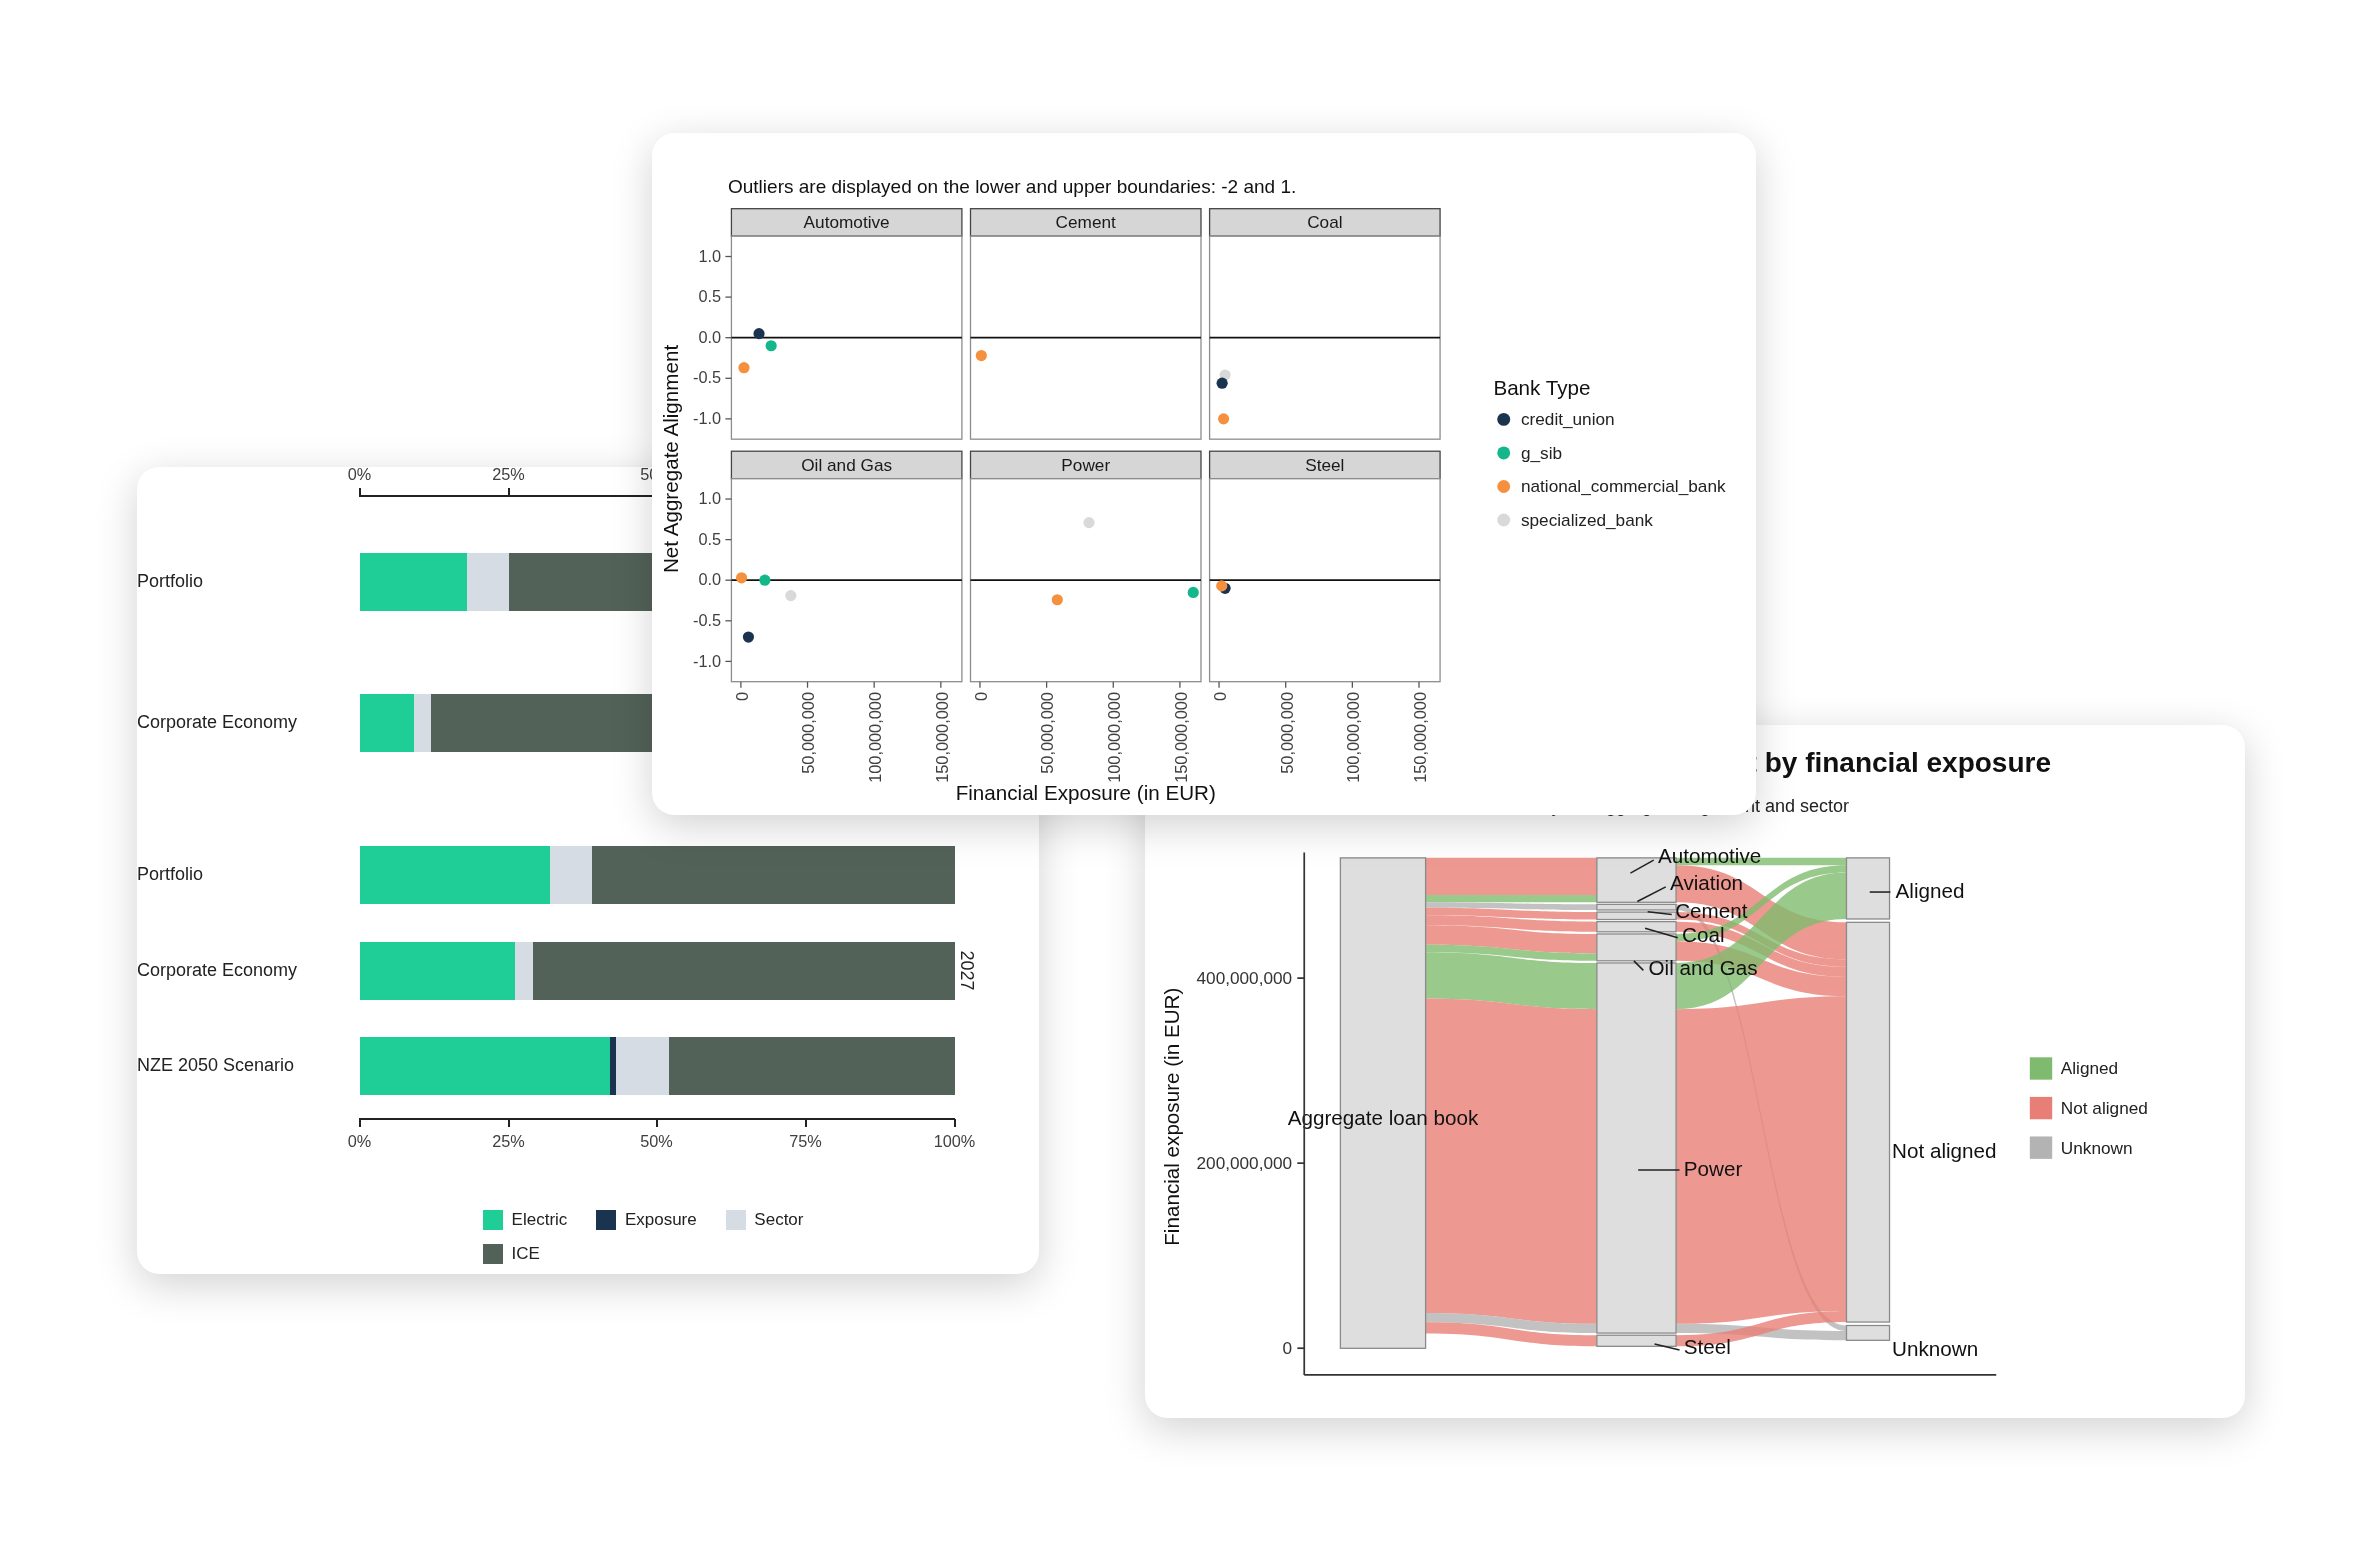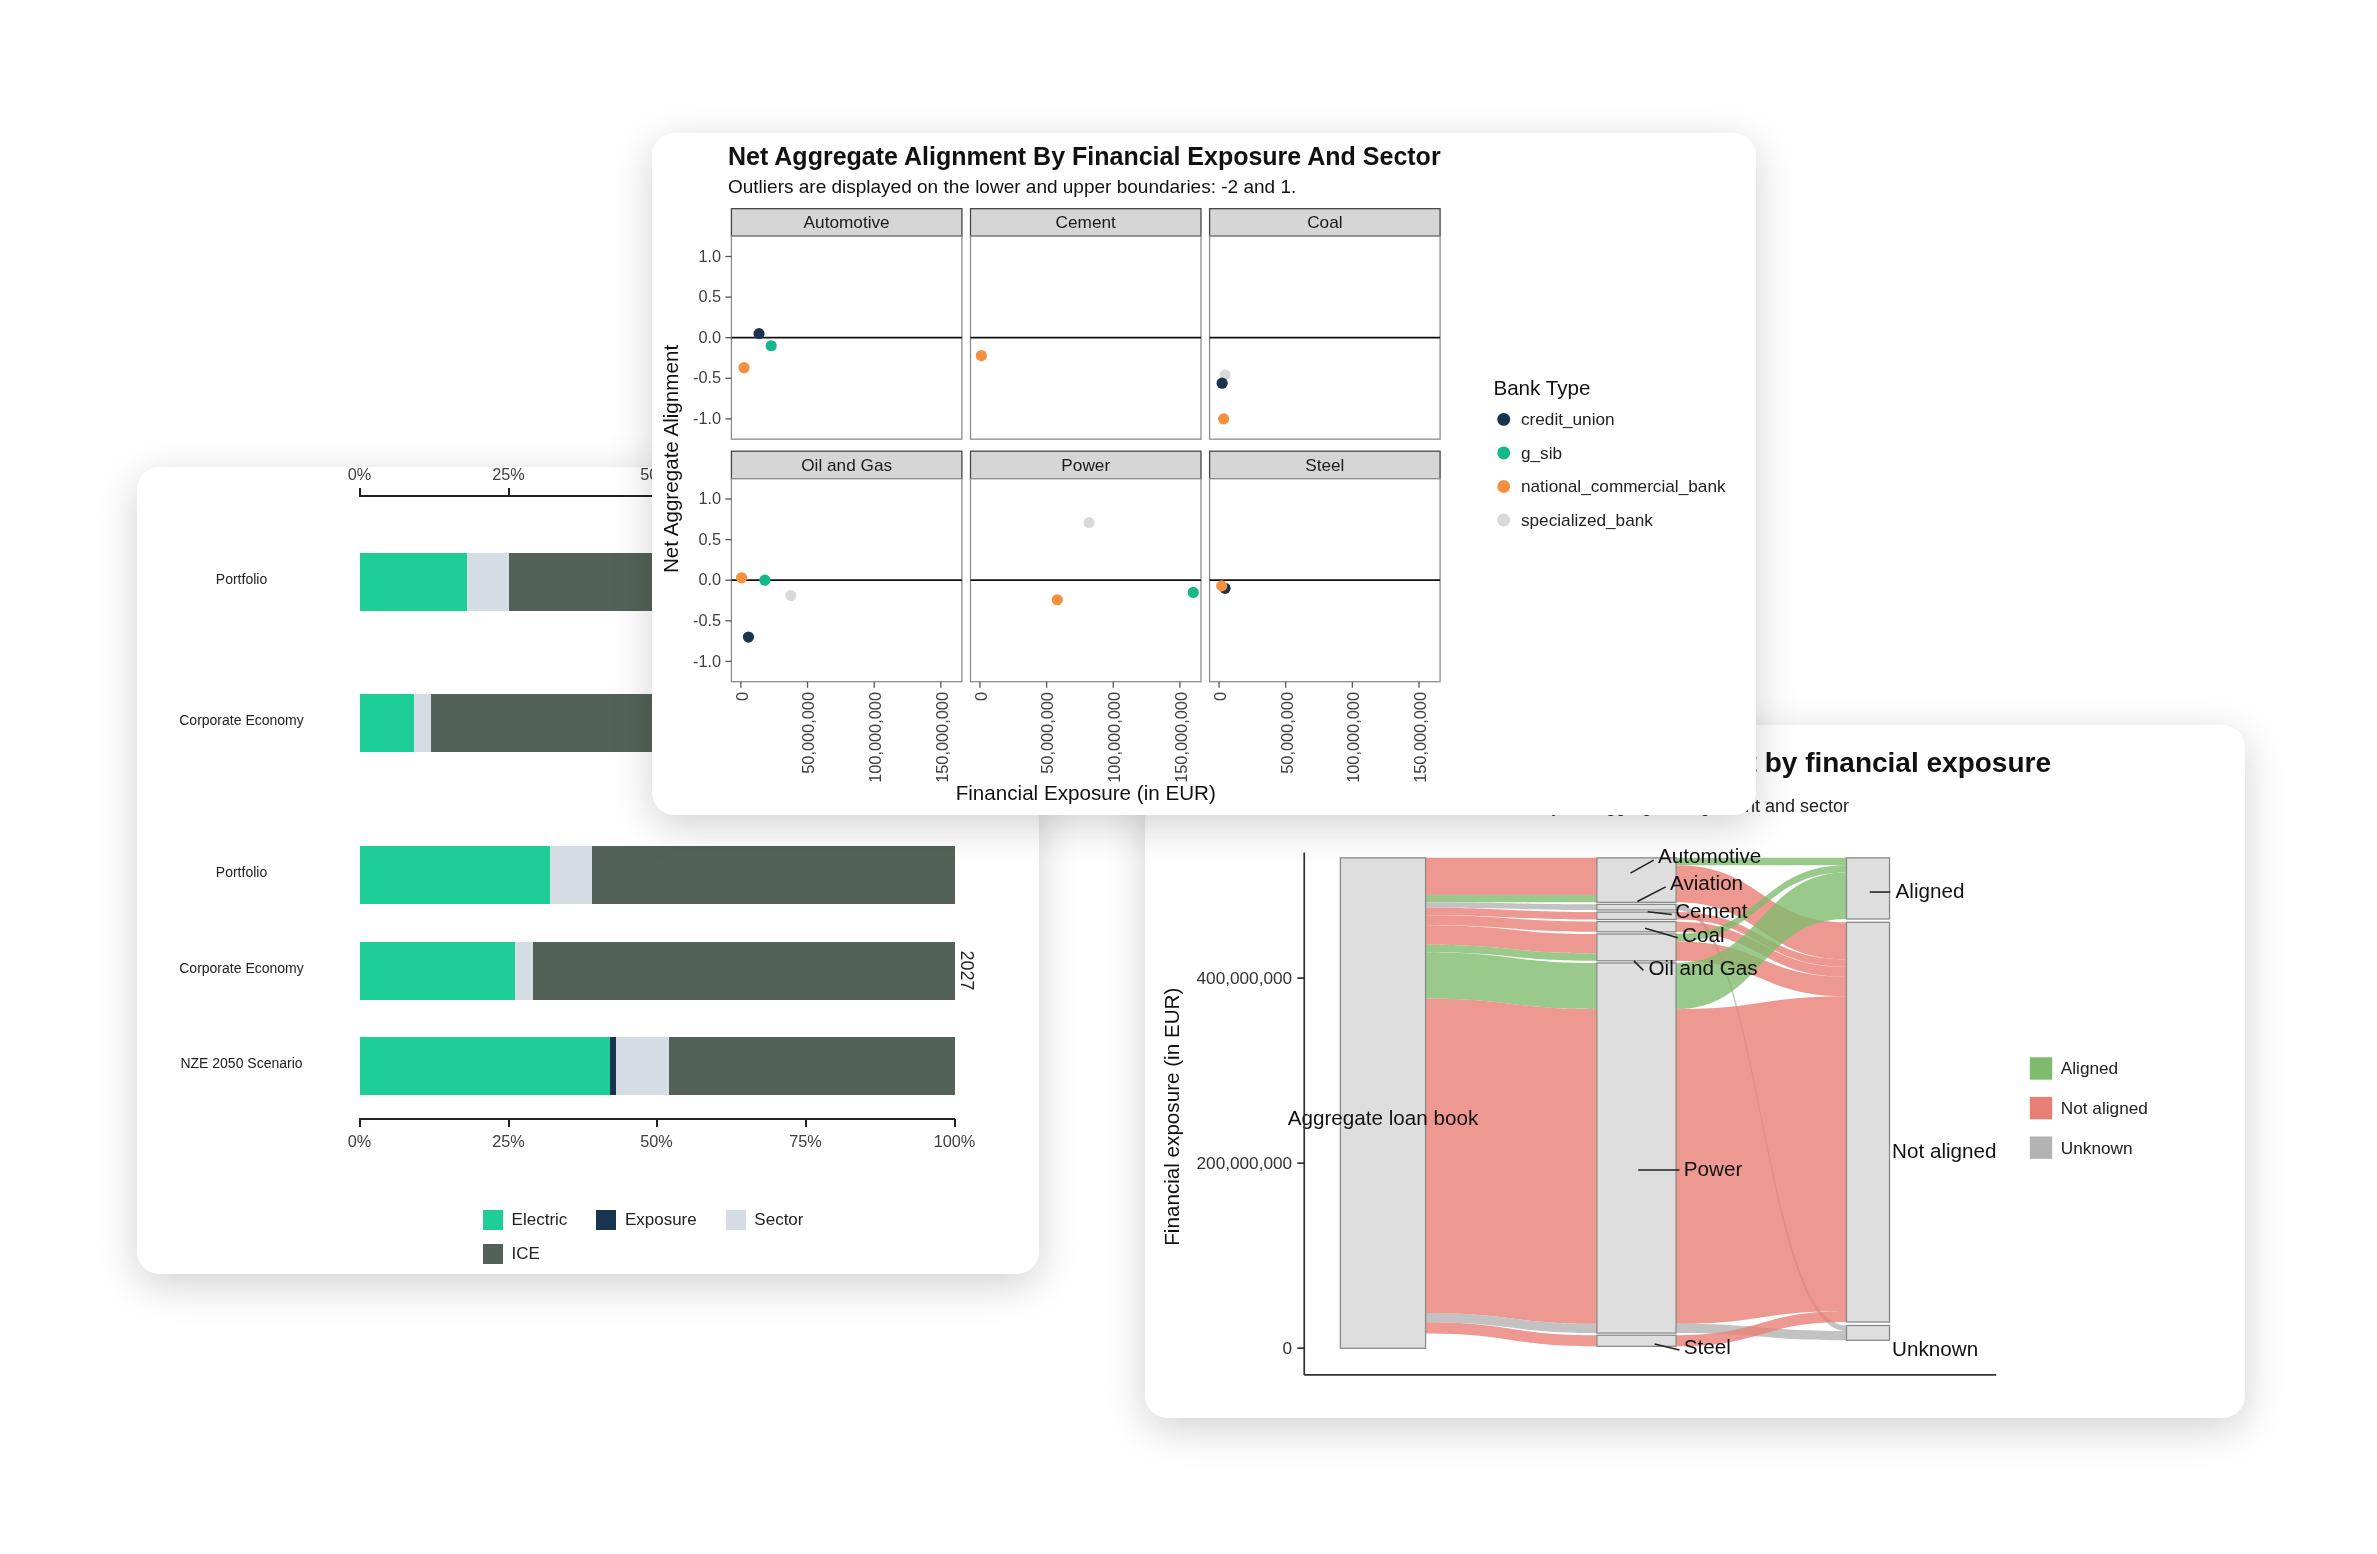--- a/index.html
+++ b/index.html
@@ -8,21 +8,21 @@
   .card svg{position:absolute;left:0;top:0}
   svg text{font-family:"Liberation Sans",sans-serif}
   .sc-title{position:absolute;left:76px;top:8.6px;font-size:25px;font-weight:bold;color:#111;white-space:nowrap}
   .sc-subtitle{position:absolute;left:76px;top:43px;font-size:19px;color:#111;white-space:nowrap}
   .sk-title{position:absolute;right:194px;top:22.4px;font-size:28px;font-weight:bold;color:#111;white-space:nowrap}
   .sk-subtitle{position:absolute;right:396px;top:71px;font-size:18px;color:#222;white-space:nowrap}
   #bar-root{position:absolute;inset:0}
   .axline{position:absolute;height:1.7px;background:#222}
   .tick{position:absolute;width:1.7px;background:#222}
   .ticklabel{position:absolute;font-size:16.3px;color:#404040;text-align:center;width:77px}
-  .catlabel{position:absolute;left:0;width:209px;text-align:center;font-size:14px;color:#222;white-space:nowrap}
+  .catlabel{position:absolute;left:0;width:209px;text-align:left;font-size:18px;color:#222;white-space:nowrap}
   .bar{position:absolute;display:flex}
   .bar>div{height:100%;flex:none}
   .yearlabel{position:absolute;font-size:18px;color:#222;transform:rotate(90deg);white-space:nowrap}
   .blegend{position:absolute}
   .blrow{display:flex;gap:29px;margin-bottom:13.8px}
   .blitem{display:flex;align-items:flex-start;gap:8.6px;font-size:17px;color:#222;white-space:nowrap}
   .sw{width:20px;height:20px;display:inline-block;flex:none}
 </style>
 </head>
 <body>
@@ -273,16 +273,15 @@
       <text x="978" y="305" font-size="24" fill="#111">Bank Type</text>
       <circle cx="990" cy="333" r="7.5" fill="#1A3450"></circle>
       <text x="1010" y="340" font-size="20" fill="#222">credit_union</text>
       <circle cx="990" cy="372" r="7.5" fill="#14B789"></circle>
       <text x="1010" y="379" font-size="20" fill="#222">g_sib</text>
       <circle cx="990" cy="411" r="7.5" fill="#F5913E"></circle>
       <text x="1010" y="418" font-size="20" fill="#222">national_commercial_bank</text>
       <circle cx="990" cy="450" r="7.5" fill="#D9D9D9"></circle>
       <text x="1010" y="457" font-size="20" fill="#222">specialized_bank</text>
     </svg>
-  <div class="sc-title">Net Aggregate Alignment By Financial Exposure And Sector</div>
   <div class="sc-subtitle">Outliers are displayed on the lower and upper boundaries: -2 and 1.</div>
 </div>
 
 
 </body></html>

